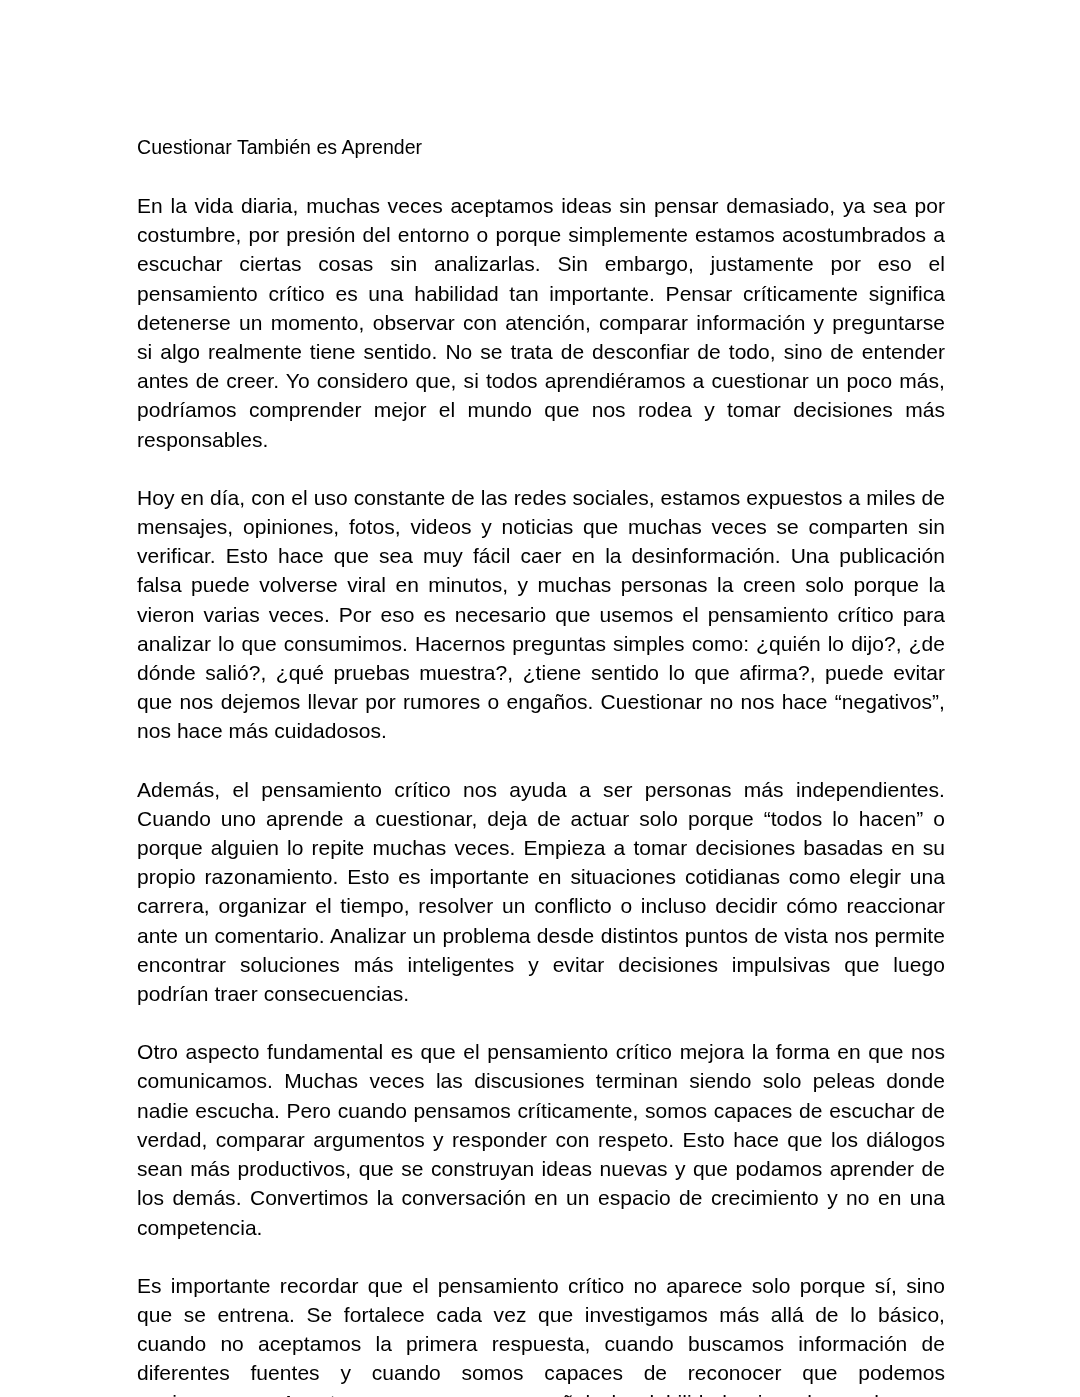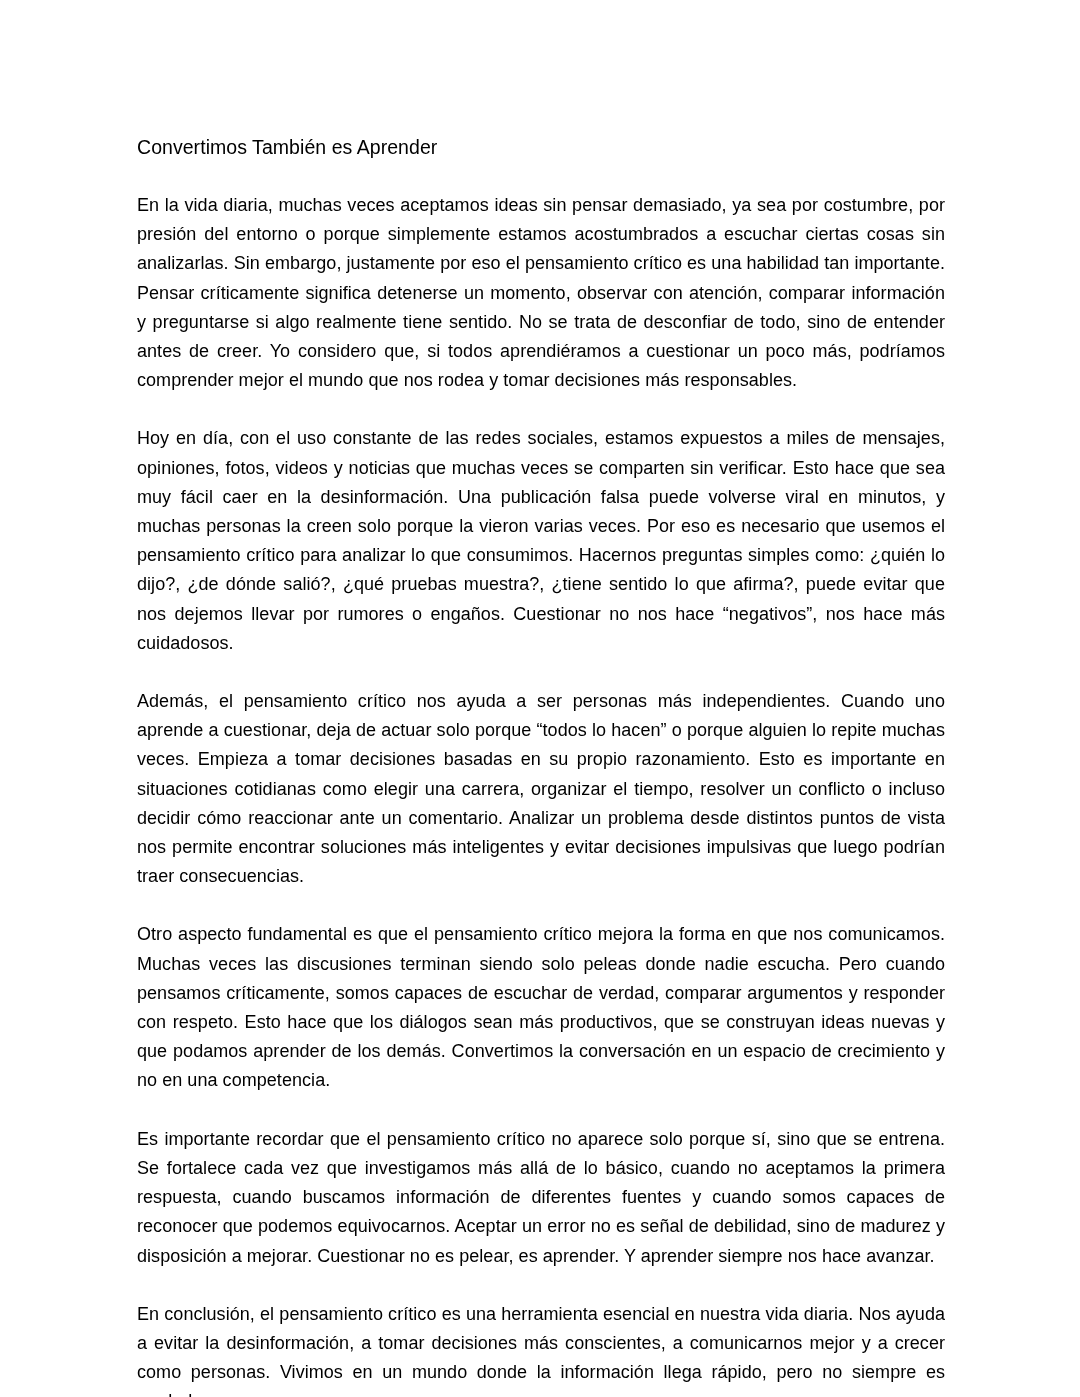--- a/index.html
+++ b/index.html
@@ -40,21 +40,21 @@
     text-align: left;
     margin: 0;
     letter-spacing: 0.05px;
   }
 
   .spacer-line {
     height: 29px;
   }
 
   .para {
-    font-size: 18px;
+    font-size: 21px;
     line-height: 29.2px;
     text-align: justify;
     text-justify: inter-word;
     margin: 0;
     letter-spacing: 0.05px;
     word-spacing: 0px;
     hyphens: none;
   }
 
   
@@ -66,21 +66,21 @@
   .para-last {
     overflow: hidden;
   }
 </style>
 </head>
 <body>
 
 <div class="page">
   <div class="doc-body">
 
-    <p class="doc-title">Convertimos También es Aprender</p>
+    <p class="doc-title">Cuestionar También es Aprender</p>
 
     <div class="spacer-line"></div>
 
     <p class="para">En la vida diaria, muchas veces aceptamos ideas sin pensar demasiado, ya sea por costumbre, por presión del entorno o porque simplemente estamos acostumbrados a escuchar ciertas cosas sin analizarlas. Sin embargo, justamente por eso el pensamiento crítico es una habilidad tan importante. Pensar críticamente significa detenerse un momento, observar con atención, comparar información y preguntarse si algo realmente tiene sentido. No se trata de desconfiar de todo, sino de entender antes de creer. Yo considero que, si todos aprendiéramos a cuestionar un poco más, podríamos comprender mejor el mundo que nos rodea y tomar decisiones más responsables.</p>
 
     <div class="spacer-line"></div>
 
     <p class="para">Hoy en día, con el uso constante de las redes sociales, estamos expuestos a miles de mensajes, opiniones, fotos, videos y noticias que muchas veces se comparten sin verificar. Esto hace que sea muy fácil caer en la desinformación. Una publicación falsa puede volverse viral en minutos, y muchas personas la creen solo porque la vieron varias veces. Por eso es necesario que usemos el pensamiento crítico para analizar lo que consumimos. Hacernos preguntas simples como: ¿quién lo dijo?, ¿de dónde salió?, ¿qué pruebas muestra?, ¿tiene sentido lo que afirma?, puede evitar que nos dejemos llevar por rumores o engaños. Cuestionar no nos hace “negativos”, nos hace más cuidadosos.</p>
 
     <div class="spacer-line"></div>

